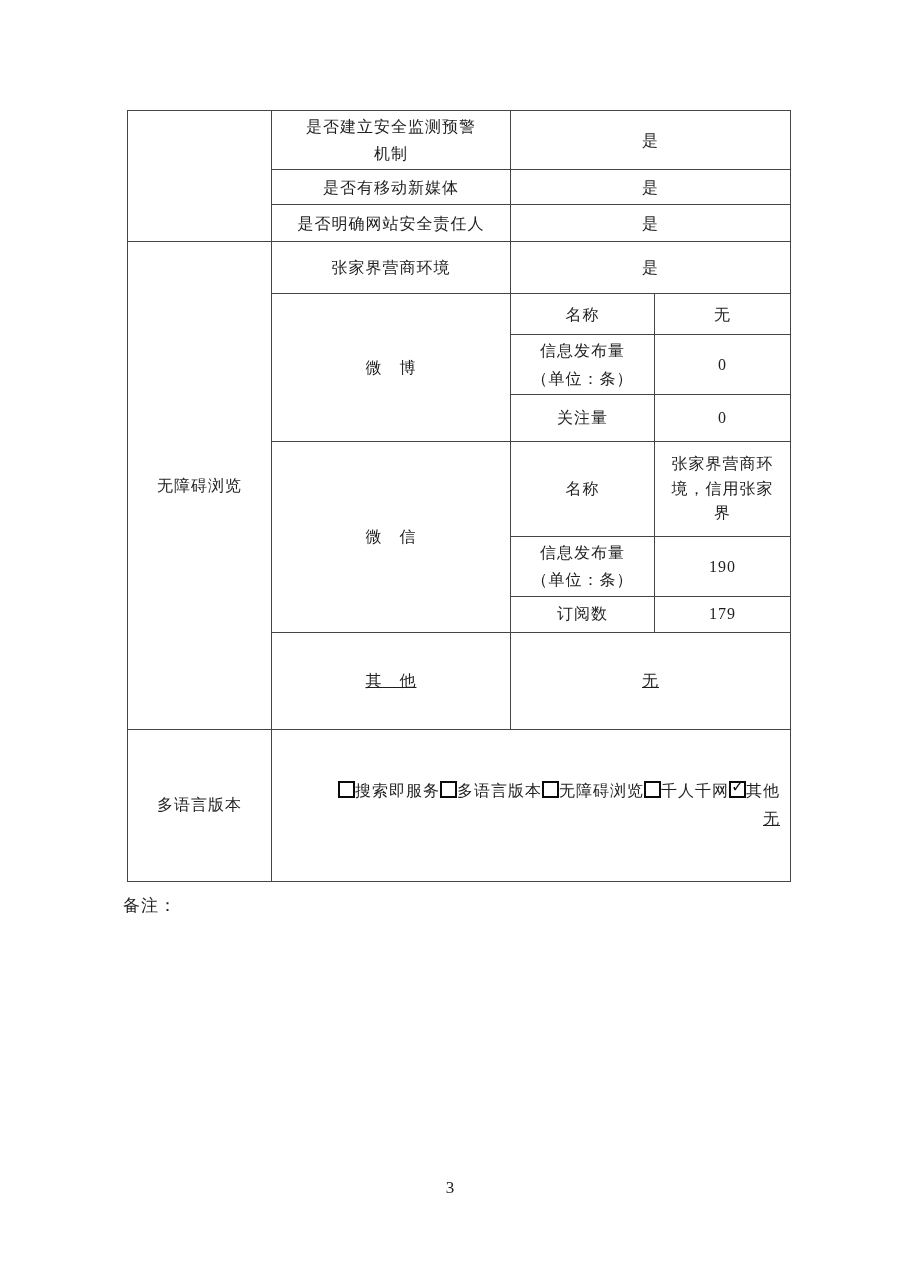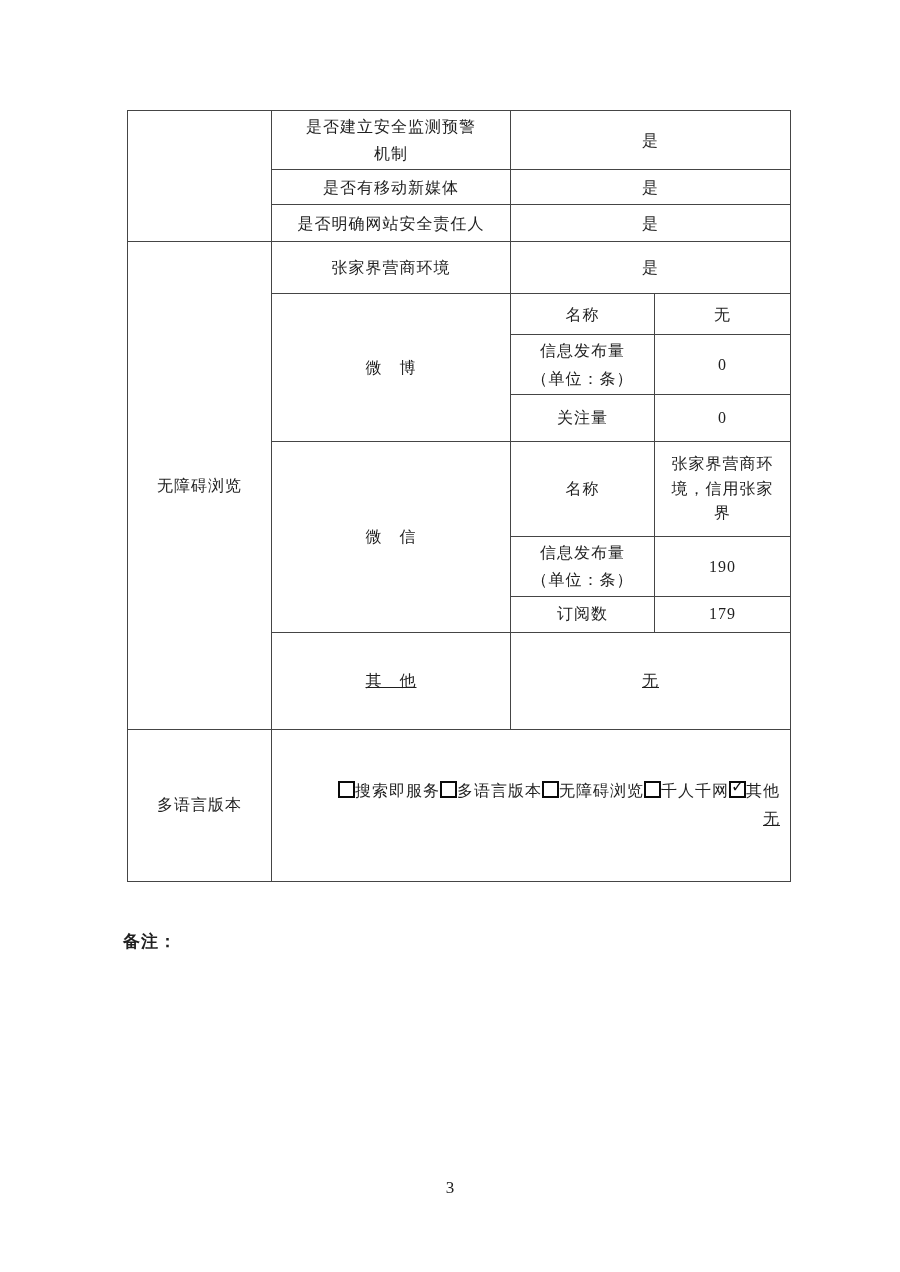--- a/index.html
+++ b/index.html
@@ -73,23 +73,22 @@
     color: #0a0a0a;
     line-height: 1;
     font-family: "DejaVu Sans", sans-serif;
   }
   .underlined { text-decoration: underline; }
   .notes-label {
     position: absolute;
     left: 123px;
     top: 894px;
     font-size: 17px;
-    font-weight: bold;
+    font-weight: normal;
     letter-spacing: 1px;
-    margin-top: 36px;
   }
   .page-number {
     position: absolute;
     left: 0;
     top: 1178px;
     width: 100%;
     text-align: center;
     font-size: 17px;
   }
 </style>

